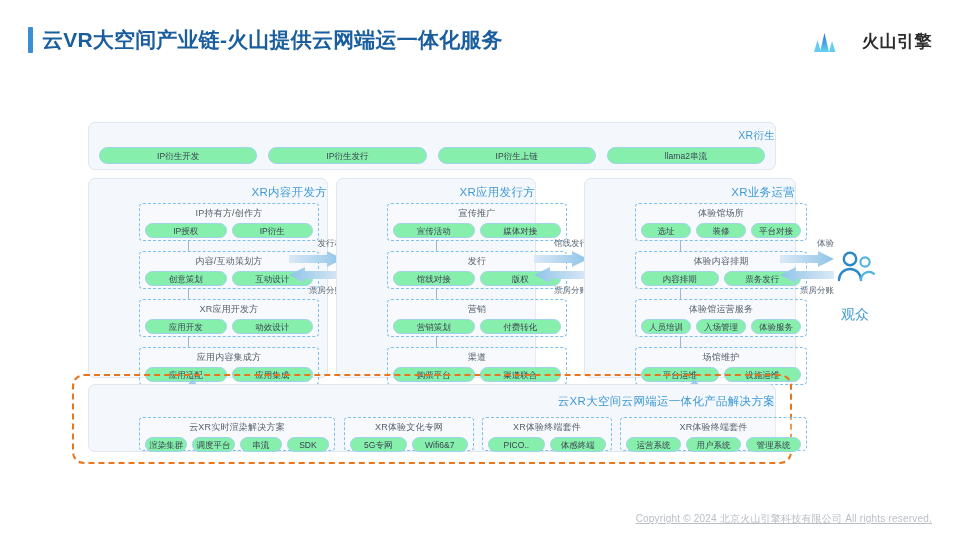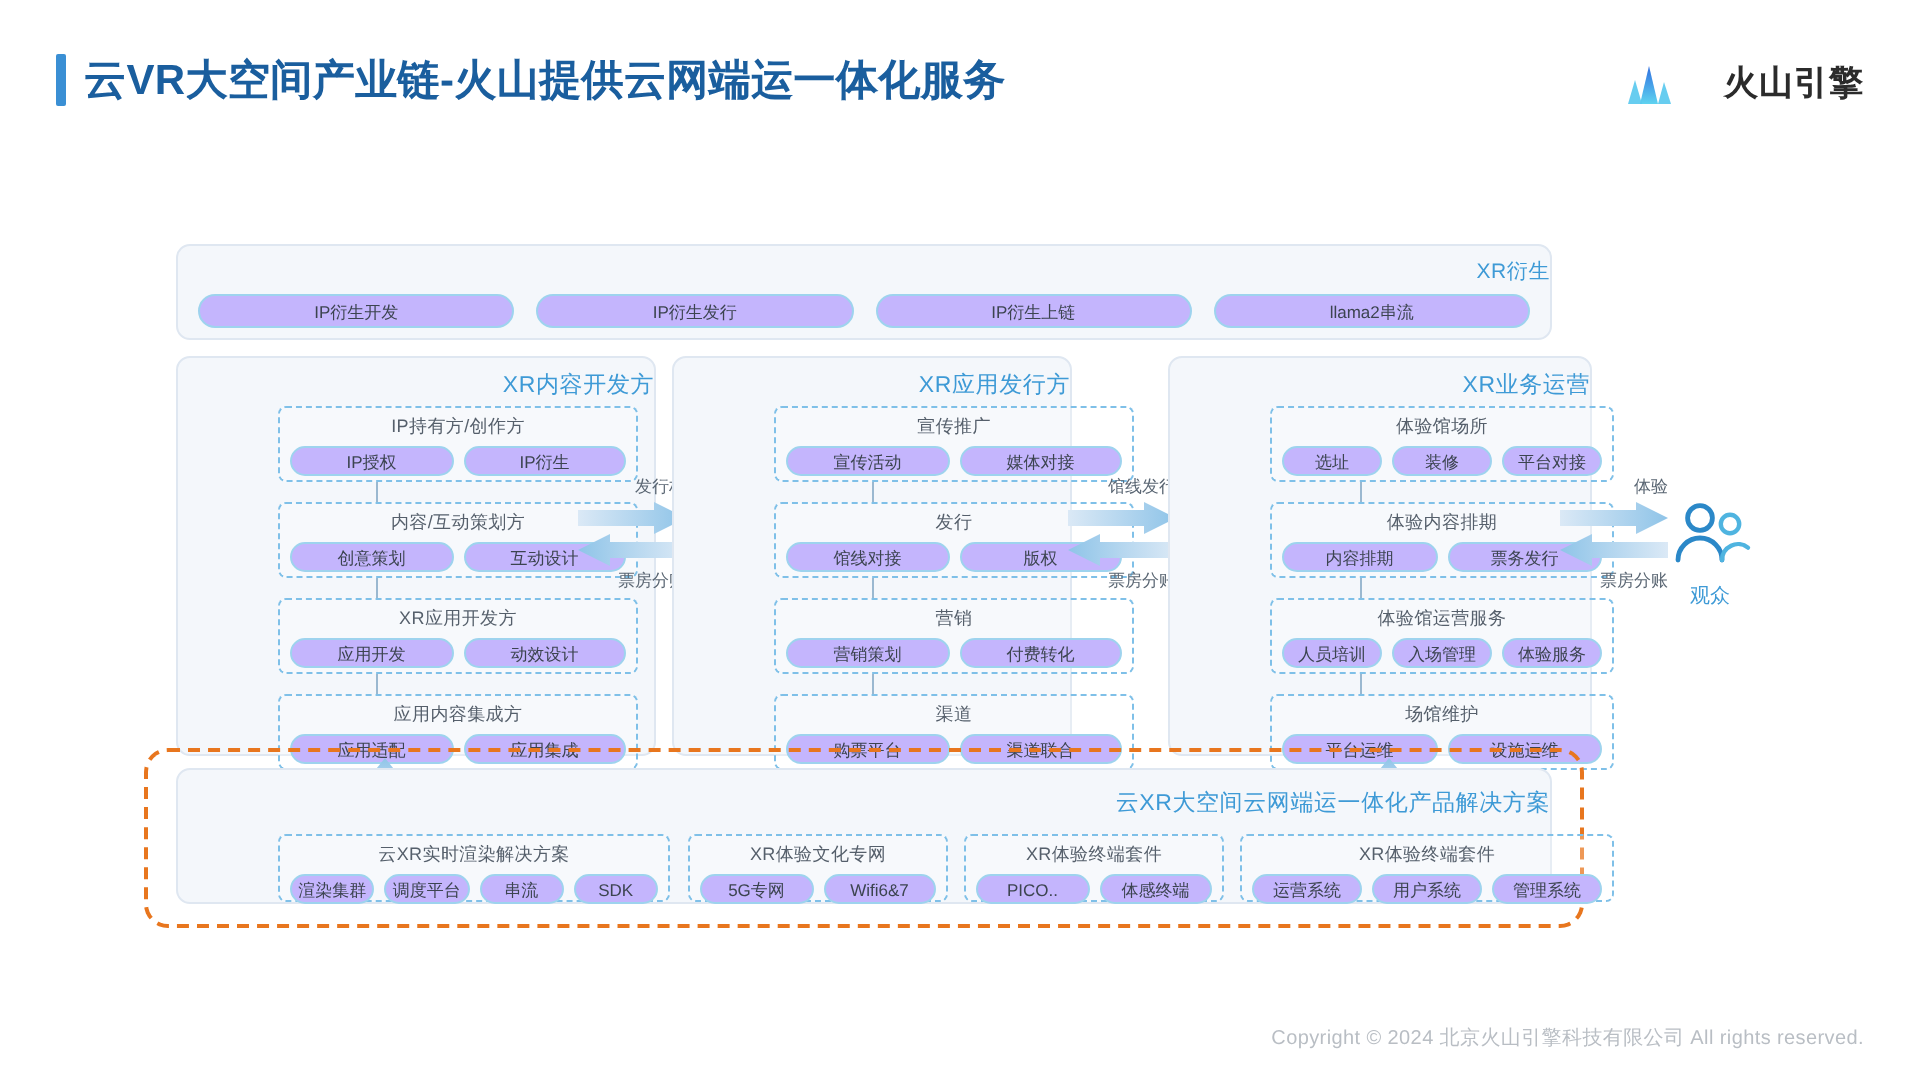--- a/index.html
+++ b/index.html
@@ -46,21 +46,21 @@
     background: rgba(255,255,255,0.25);
     margin-left: 40px;
   }
   .group-label {
     text-align: center; color: #555f6b; font-size: 9px;
     margin-top: 3px; margin-bottom: 3px; letter-spacing: .2px;
   }
   .chips { display: flex; gap: 5px; padding: 0 5px 4px 5px; }
   .chip {
     flex: 1;
-    background: #c4b5fd;
+    background: #86efac;
     border: 1px solid #9ed3ee;
     border-radius: 9px;
     color: #3c4450;
     font-size: 8.5px;
     line-height: 14px;
     height: 15px;
     text-align: center;
     white-space: nowrap;
     overflow: hidden;
   }
@@ -72,34 +72,34 @@
   .toprow-chips { display: flex; gap: 11px; padding: 0 10px 7px 10px; }
   .toprow-chips .chip { height: 17px; line-height: 16px; border-radius: 10px; font-size: 8.5px; }
 
   
   .arrowgrp { position: absolute; text-align: right; }
   .arrowgrp .alab { font-size: 8.5px; color: #5a6673; white-space: nowrap; margin-bottom: 1px; }
   .arrow-r, .arrow-l { display:block; }
 
   
   .audience { position: absolute; text-align: center; }
-  .aud-label { color: #3e9ad6; font-size: 10px; margin-top: 2px; }
+  .aud-label { color: #3e9ad6; font-size: 14px; margin-top: 18px; }
 
   
   .orange-box {
     position: absolute;
     border: 2px dashed #e8761e;
     border-radius: 12px;
   }
   .support-note { position: absolute; display: flex; align-items: center; gap: 4px; }
   .support-note .slab { font-size: 8.5px; color: #5a6673; white-space: nowrap; }
 
   .footer {
     position: absolute; right: 28px; bottom: 14px;
-    font-size: 10px; color: #b9bec4; letter-spacing: .2px;
+    font-size: 10px; color: #b9bec4; letter-spacing: .2px; text-decoration: underline;
   }
 </style>
 </head>
 <body>
 
 <div class="page">
 
   <div class="header">
     <div class="title-wrap">
       <div class="title-bar"></div>

